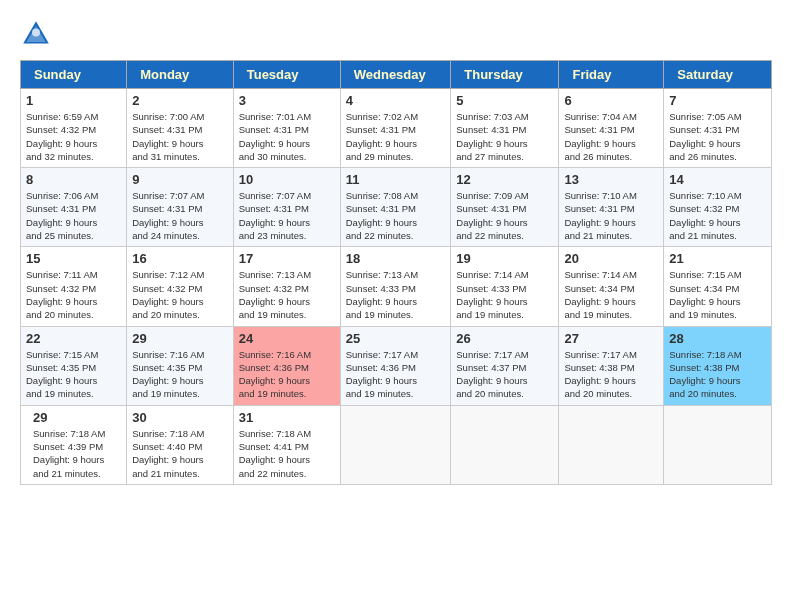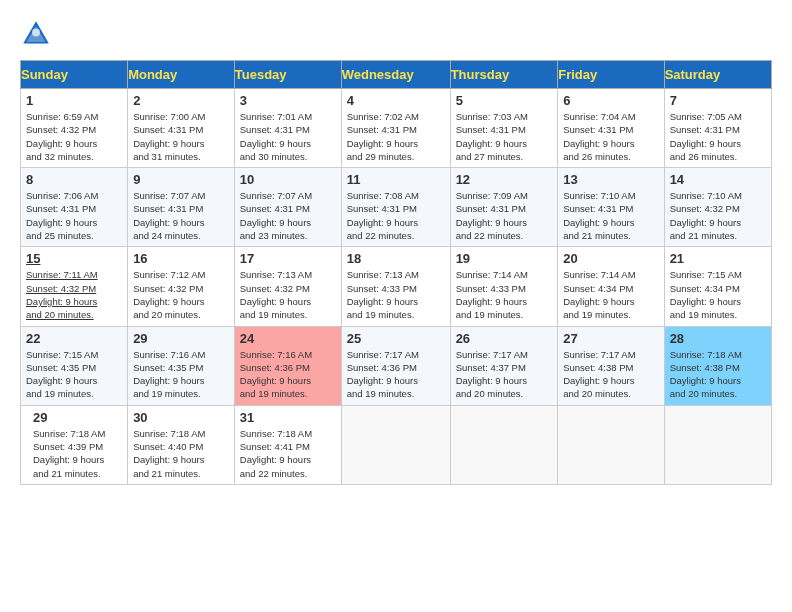--- a/index.html
+++ b/index.html
@@ -58,24 +58,24 @@
       font-size: 15px;
       color: #555;
     }
     .calendar {
       width: 100%;
       border-collapse: collapse;
       border: 1px solid #ccc;
     }
     .calendar th {
       background: #1a6bbf;
-      color: #fde047;
+      color: #fef9c3;
       font-size: 13px;
       font-weight: bold;
-      padding: 6px 0;
+      padding: 6px 13px;
       text-align: left;
       border: 1px solid #aaa;
     }
     .calendar td {
       vertical-align: top;
       border: 1px solid #ccc;
       padding: 4px 5px;
       width: 113px;
       min-height: 80px;
       font-size: 10px;
@@ -235,21 +235,21 @@
           </td>
           <td style="background: rgb(244, 247, 252);">
             <span class="day-number">14</span>
             <div class="day-info" style="white-space: pre-line;">Sunrise: 7:10 AM
 Sunset: 4:32 PM
 Daylight: 9 hours
 and 21 minutes.</div>
           </td>
         </tr>
         <tr>
-          <td style="background: rgb(255, 255, 255); text-decoration: underline;">
+          <td style="background: rgb(255, 255, 255);">
             <span class="day-number">15</span>
             <div class="day-info" style="white-space: pre-line;">Sunrise: 7:11 AM
 Sunset: 4:32 PM
 Daylight: 9 hours
 and 20 minutes.</div>
           </td>
           <td style="background: rgb(255, 255, 255);">
             <span class="day-number">16</span>
             <div class="day-info" style="white-space: pre-line;">Sunrise: 7:12 AM
 Sunset: 4:32 PM

